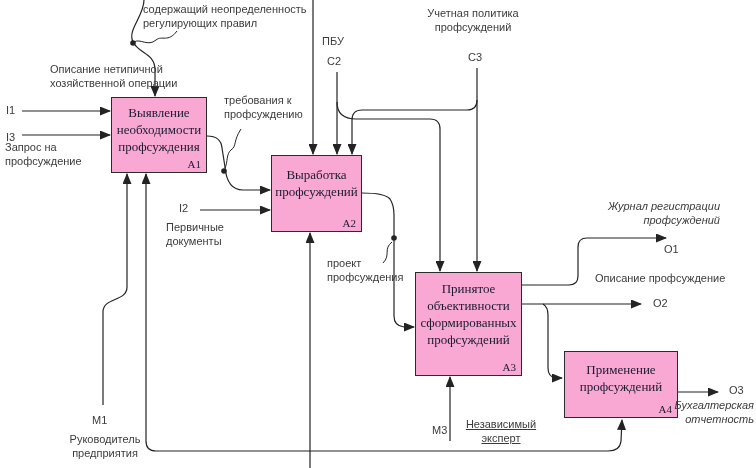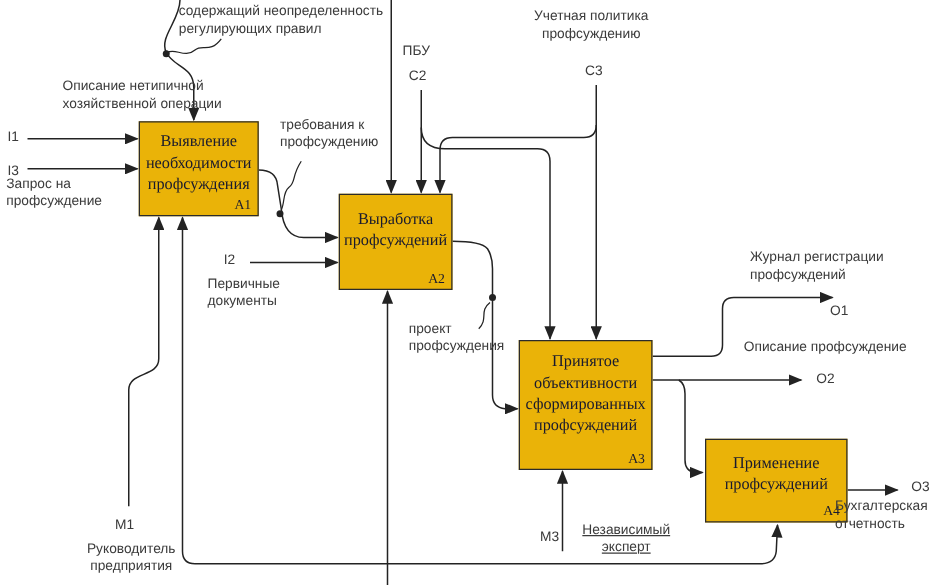--- a/index.html
+++ b/index.html
@@ -2,34 +2,34 @@
 <html><head>
 <meta charset="utf-8">
 <style>
   html,body{margin:0;padding:0;background:#ffffff;}
   #stage{
     position:relative;width:756px;height:468px;background:#ffffff;overflow:hidden;
     font-family:"Liberation Sans",sans-serif;
   }
   #lines{position:absolute;left:0;top:0;width:756px;height:468px;}
   .box{
-    position:absolute;background:#eab308;border:1.2px solid #2b2b2b;
+    position:absolute;background:#f9a8d4;border:1.2px solid #2b2b2b;
     font-family:"Liberation Serif",serif;color:#191a2e;
     text-align:center;box-sizing:border-box;
   }
   .box .title{display:block;line-height:1.32;font-size:13px;}
   .box .tag{
     position:absolute;right:5px;bottom:2px;font-size:11px;color:#191a2e;
     font-family:"Liberation Serif",serif;
   }
   .lbl{
     position:absolute;font-size:11px;line-height:1.3;color:#3b3b3b;
   }
   .ctr{text-align:center;}
-  .rgt{text-align:left;}
+  .rgt{text-align:right;font-style:italic;}
   .nw{white-space:nowrap;}
 </style>
 </head>
 <body>
 
 <div id="stage">
 
   <svg id="lines" viewBox="0 0 756 468" xmlns="http://www.w3.org/2000/svg">
     <defs>
       <marker id="arr" markerUnits="userSpaceOnUse" markerWidth="11" markerHeight="9" refX="10" refY="4.5" orient="auto">
@@ -88,21 +88,21 @@
     <span class="tag">А3</span>
   </div>
   <div class="box" style="left:564px;top:351px;width:114px;height:67px;">
     <span class="title" style="padding:9px 2px 0;">Применение профсуждений</span>
     <span class="tag">А4</span>
   </div>
 
   <div class="lbl" style="left:143px;top:2px;width:172px;">содержащий неопределенность регулирующих правил</div>
   <div class="lbl ctr" style="left:316px;top:34px;width:34px;">ПБУ</div>
   <div class="lbl ctr" style="left:321px;top:54px;width:26px;">C2</div>
-  <div class="lbl ctr" style="left:417px;top:6px;width:112px;">Учетная политика профсуждению</div>
+  <div class="lbl ctr" style="left:417px;top:6px;width:112px;">Учетная политика профсуждений</div>
   <div class="lbl ctr" style="left:463px;top:50px;width:24px;">C3</div>
   <div class="lbl" style="left:2px;top:62px;width:162px;margin-left:48px;">Описание нетипичной хозяйственной операции</div>
   <div class="lbl" style="left:6px;top:103px;">I1</div>
   <div class="lbl" style="left:6px;top:130px;">I3</div>
   <div class="lbl" style="left:5px;top:140px;width:100px;">Запрос на профсуждение</div>
   <div class="lbl" style="left:224px;top:93px;width:100px;">требования к профсуждению</div>
   <div class="lbl" style="left:179px;top:201px;">I2</div>
   <div class="lbl" style="left:166px;top:220px;width:80px;">Первичные документы</div>
   <div class="lbl" style="left:327px;top:256px;width:90px;">проект профсуждения</div>
   <div class="lbl rgt" style="left:600px;top:199px;width:120px;">Журнал регистрации профсуждений</div>

